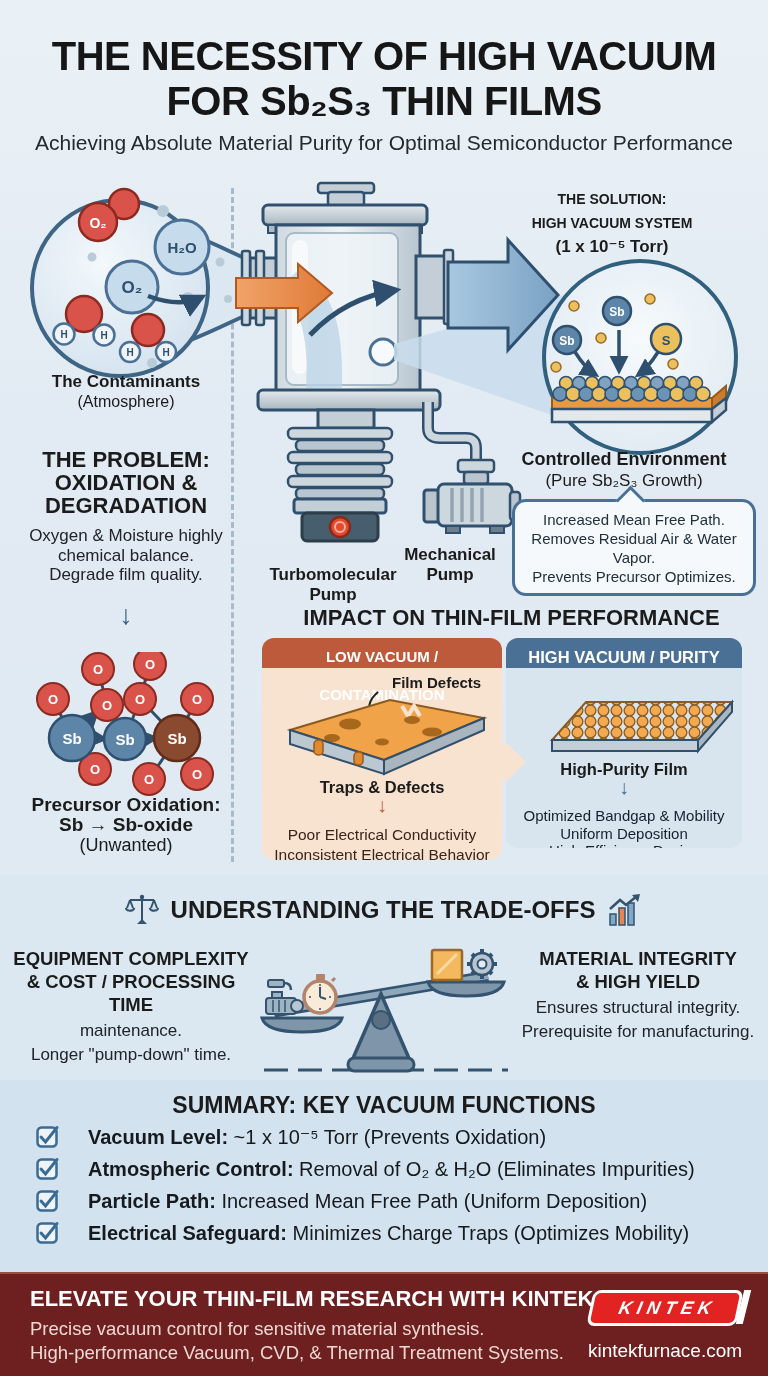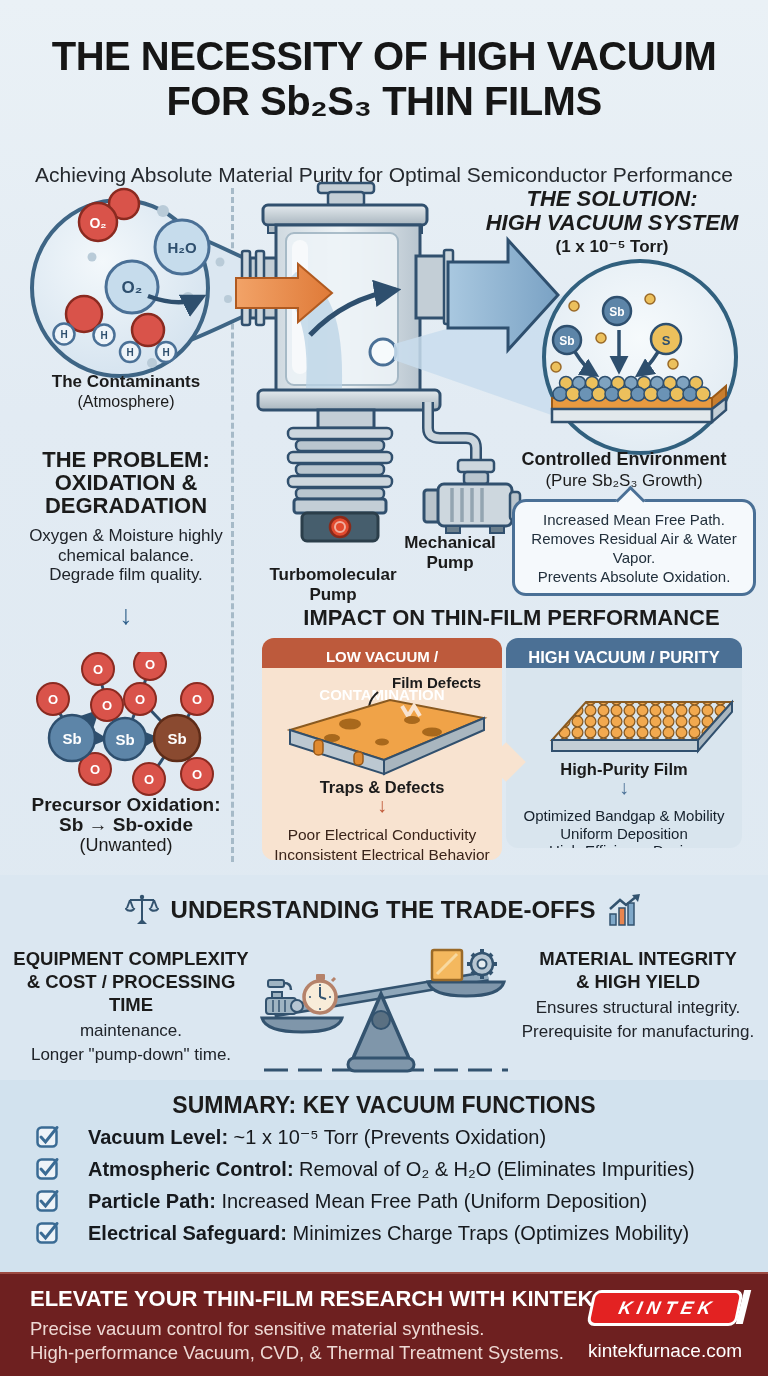--- a/index.html
+++ b/index.html
@@ -6,44 +6,44 @@
   .page{position:relative;width:768px;height:1376px;overflow:hidden;
     font-family:"Liberation Sans","DejaVu Sans",sans-serif;color:#1b1b1b;
     background:linear-gradient(180deg,#eaf1f6 0%,#e2ebf3 30%,#dde8f1 100%);}
   .abs{position:absolute;}
   .ctr{text-align:center;}
   svg{display:block;}
   svg text{font-family:"Liberation Sans","DejaVu Sans",sans-serif;}
 
   
   .title{left:0;top:34px;width:768px;font-size:40px;font-weight:800;line-height:45px;letter-spacing:-0.5px;color:#161616;}
-  .subtitle{left:0;top:131px;width:768px;font-size:21px;font-weight:400;color:#25292e;margin-top:32px;}
+  .subtitle{left:0;top:131px;width:768px;font-size:21px;font-weight:400;color:#25292e;}
 
   
   .divider{left:231px;top:188px;height:674px;width:0;border-left:3px dashed #a6bac8;}
 
   
   .main-art{left:0;top:180px;pointer-events:none;}
 
   
   .cont-label{left:26px;top:372px;width:200px;line-height:20px;}
   .cont-label .l1{font-size:17px;font-weight:700;}
   .cont-label .l2{font-size:16px;}
   .sol-head{left:484px;top:187px;width:256px;line-height:24px;}
-  .sol-head .l1,.sol-head .l2{font-size:22px;font-weight:800;font-style:italic;}
+  .sol-head .l1,.sol-head .l2{font-size:14px;font-weight:800;}
   .sol-head .l3{font-size:17px;font-weight:700;}
   .prob-head{left:13px;top:448px;width:226px;font-size:22px;font-weight:800;line-height:23px;}
   .prob-body{left:13px;top:526px;width:226px;font-size:17px;line-height:19.5px;color:#20242a;}
   .prob-arrow{left:13px;top:600px;width:226px;font-size:27px;font-weight:700;color:#2e5f8a;line-height:30px;}
   .ox-caption{left:13px;top:795px;width:226px;line-height:20px;}
   .ox-caption .l1,.ox-caption .l2{font-size:19px;font-weight:800;}
   .ox-caption .l3{font-size:18px;}
   .pump-label{line-height:20px;font-size:17px;font-weight:700;}
   .pl1{left:248px;top:545px;width:170px;margin-top:20px;}
-  .pl2{left:388px;top:533px;width:124px;}
+  .pl2{left:388px;top:545px;width:124px;}
   .env-label{left:504px;top:449px;width:240px;line-height:21px;}
   .env-label .l1{font-size:18px;font-weight:800;}
   .env-label .l2{font-size:17px;}
   .callout{left:512px;top:499px;width:230px;background:#f5f9fc;border:3px solid #4a7096;border-radius:14px;
     padding:8px 4px 7px 4px;font-size:15px;line-height:19px;color:#22303c;}
   .callout .notch{position:absolute;left:44%;top:-12px;width:18px;height:18px;background:#f5f9fc;
     border-left:3px solid #4a7096;border-top:3px solid #4a7096;transform:rotate(45deg);}
 
   
   .impact-head{left:255px;top:605px;width:513px;font-size:22px;font-weight:800;}
@@ -321,21 +321,21 @@
 
   <div class="abs ctr env-label">
     <div class="l1">Controlled Environment</div>
     <div class="l2">(Pure Sb₂S₃ Growth)</div>
   </div>
 
   <div class="abs ctr callout">
     <div class="notch"></div>
     <div>Increased Mean Free Path.</div>
     <div>Removes Residual Air &amp; Water Vapor.</div>
-    <div>Prevents Absolute Oxidation.</div>
+    <div>Prevents Precursor Optimizes.</div>
   </div>
 
   <div class="abs ctr prob-head">
     <div>THE PROBLEM:</div>
     <div>OXIDATION &amp;</div>
     <div>DEGRADATION</div>
   </div>
   <div class="abs ctr prob-body">
     <div>Oxygen &amp; Moisture highly</div>
     <div>chemical balance.</div>

